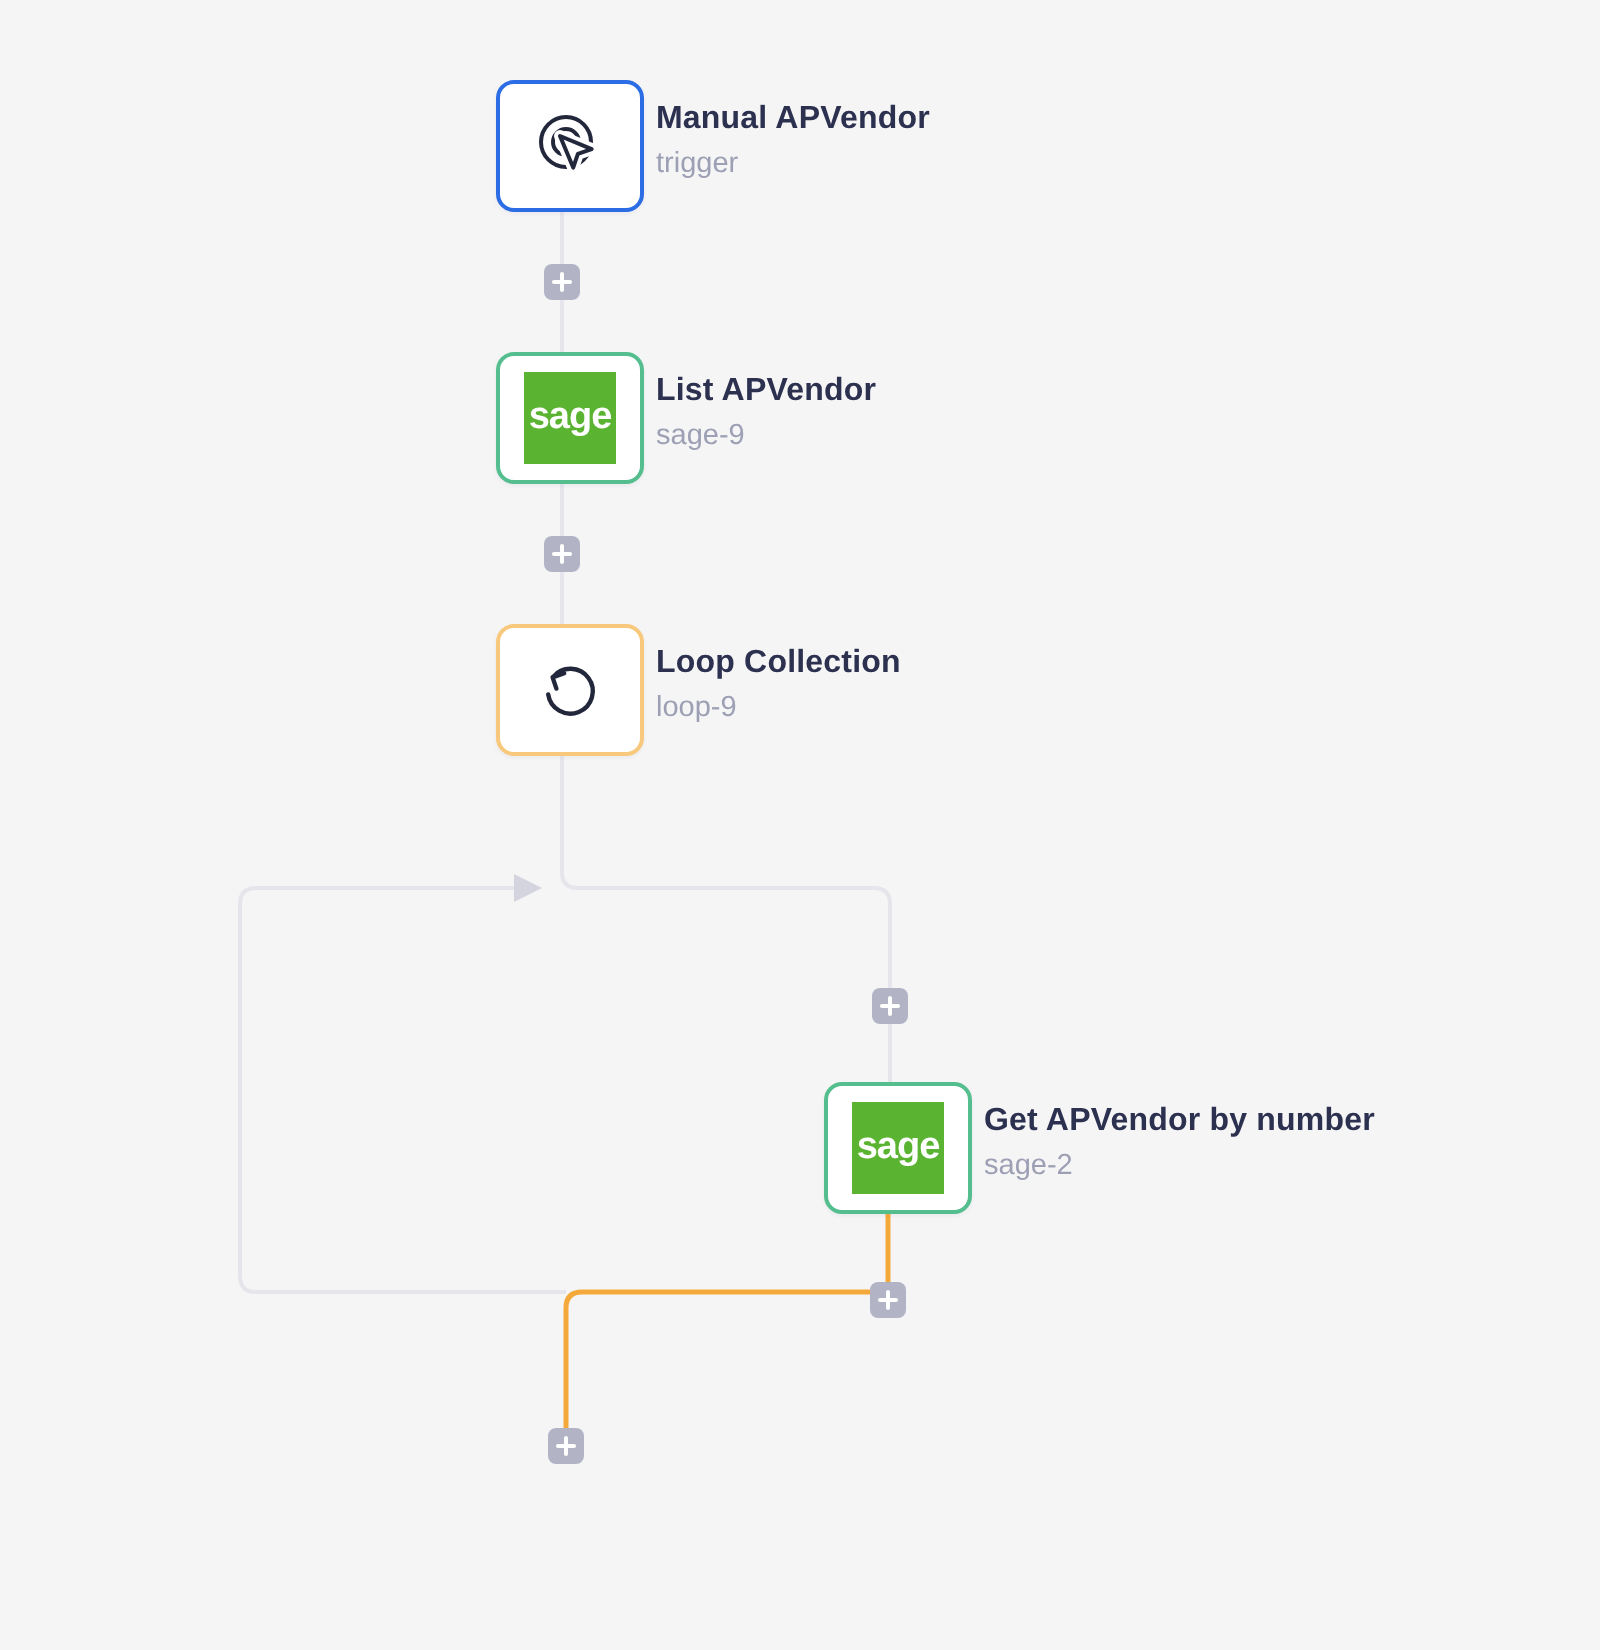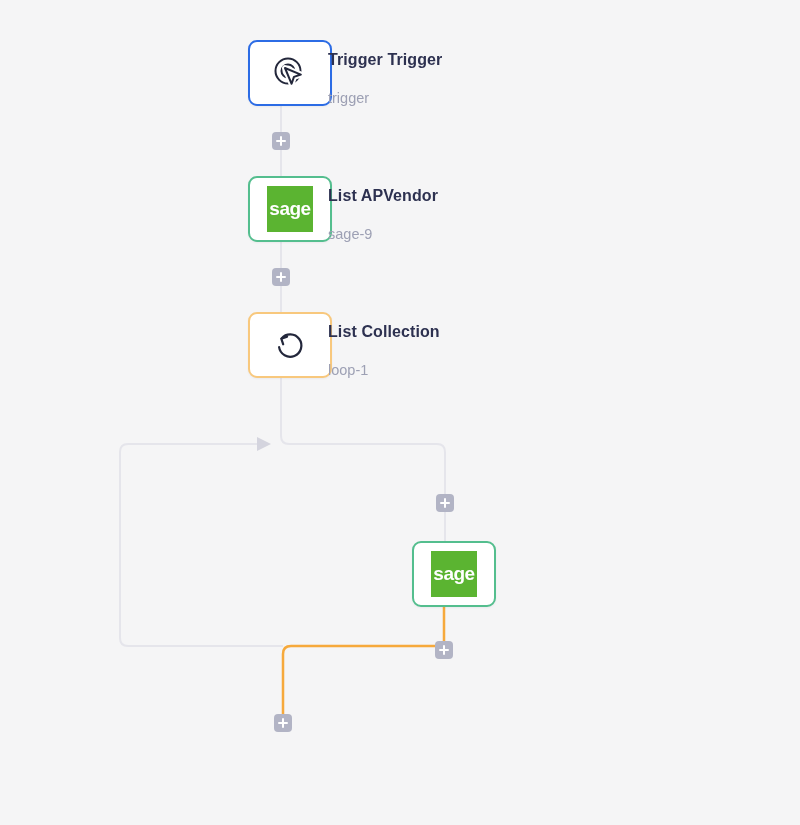--- a/index.html
+++ b/index.html
@@ -15,21 +15,21 @@
   }
   .connector-layer{
     position:absolute;left:0;top:0;width:800px;height:825px;
   }
   .gray-line{stroke:#e5e5eb;stroke-width:2;fill:none;}
   .orange-line{stroke:#f6a93b;stroke-width:2.5;fill:none;}
   .arrowhead{fill:#d4d4de;}
 
   .node{position:absolute;display:flex;align-items:flex-start;}
   .node-box{
-    width:84px;height:66px;
+    width:74px;height:66px;
     background:#ffffff;
     border:2px solid #cccccc;
     border-radius:9px;
     box-sizing:border-box;
     display:flex;align-items:center;justify-content:center;
     box-shadow:0 1px 2px rgba(40,40,70,0.05);
     cursor:pointer;
     text-align:center;
   }
   .accent-blue{border-color:#2c6ce5;}
@@ -40,21 +40,21 @@
     position:absolute;
     left:80px;top:9px;
     white-space:nowrap;
   }
   .node-title{
     font-size:16px;font-weight:700;color:#2d3150;
     line-height:21px;letter-spacing:0.1px;
   }
   .node-subtitle{
     font-size:14.5px;font-weight:400;color:#9da0b4;
-    line-height:20px;margin-top:18px;
+    line-height:20px;margin-top:2px;
   }
 
   .sage-logo{
     width:46px;height:46px;
     background:#5bb431;
     display:flex;align-items:center;justify-content:center;
     color:#ffffff;
     font-size:19px;font-weight:700;
     letter-spacing:-0.5px;
   }
@@ -97,21 +97,21 @@
   <div class="node" style="left:248px;top:40px;">
     <div class="node-box accent-blue">
       <svg class="icon-svg" width="40" height="40" viewBox="0 0 40 40">
         <circle cx="18" cy="18" r="12.5" fill="none" stroke="#23273b" stroke-width="2"></circle>
         <circle cx="18" cy="18" r="6.5" fill="none" stroke="#23273b" stroke-width="2"></circle>
         <path d="M15 15 l6.6 15.8 2.35-6.9 6.9-2.35 Z" fill="#ffffff" stroke="#ffffff" stroke-width="6" stroke-linejoin="round"></path>
         <path d="M15 15 l6.6 15.8 2.35-6.9 6.9-2.35 Z" fill="#ffffff" stroke="#23273b" stroke-width="2" stroke-linejoin="round"></path>
       </svg>
     </div>
     <div class="node-text">
-      <div class="node-title">Trigger Trigger</div>
+      <div class="node-title">Manual APVendor</div>
       <div class="node-subtitle">trigger</div>
     </div>
   </div>
 
   <div class="add-btn" style="left:272px;top:132px;"></div>
 
   <div class="node" style="left:248px;top:176px;">
     <div class="node-box accent-green">
       <div class="sage-logo">
         <span>sage</span>
@@ -126,34 +126,36 @@
   <div class="add-btn" style="left:272px;top:268px;"></div>
 
   <div class="node" style="left:248px;top:312px;">
     <div class="node-box accent-orange">
       <svg class="icon-svg" width="38" height="38" viewBox="0 0 38 38">
         <path d="M8.1 21.2 A 11.2 11.2 0 1 0 10.6 12.4" fill="none" stroke="#23273b" stroke-width="2.2" stroke-linecap="round"></path>
         <polyline points="16.1,10.6 10.3,12.7 12.2,18.3" fill="none" stroke="#23273b" stroke-width="2.2" stroke-linecap="round" stroke-linejoin="round"></polyline>
       </svg>
     </div>
     <div class="node-text">
-      <div class="node-title">List Collection</div>
-      <div class="node-subtitle">loop-1</div>
+      <div class="node-title">Loop Collection</div>
+      <div class="node-subtitle">loop-9</div>
     </div>
   </div>
 
   <div class="add-btn" style="left:436px;top:494px;"></div>
 
   <div class="node" style="left:412px;top:541px;">
     <div class="node-box accent-green">
       <div class="sage-logo">
         <span>sage</span>
       </div>
     </div>
     <div class="node-text">
+      <div class="node-title">Get APVendor by number</div>
+      <div class="node-subtitle">sage-2</div>
     </div>
   </div>
 
   <div class="add-btn" style="left:435px;top:641px;"></div>
 
   <div class="add-btn" style="left:274px;top:714px;"></div>
 
 </div>
 
 </body></html>

